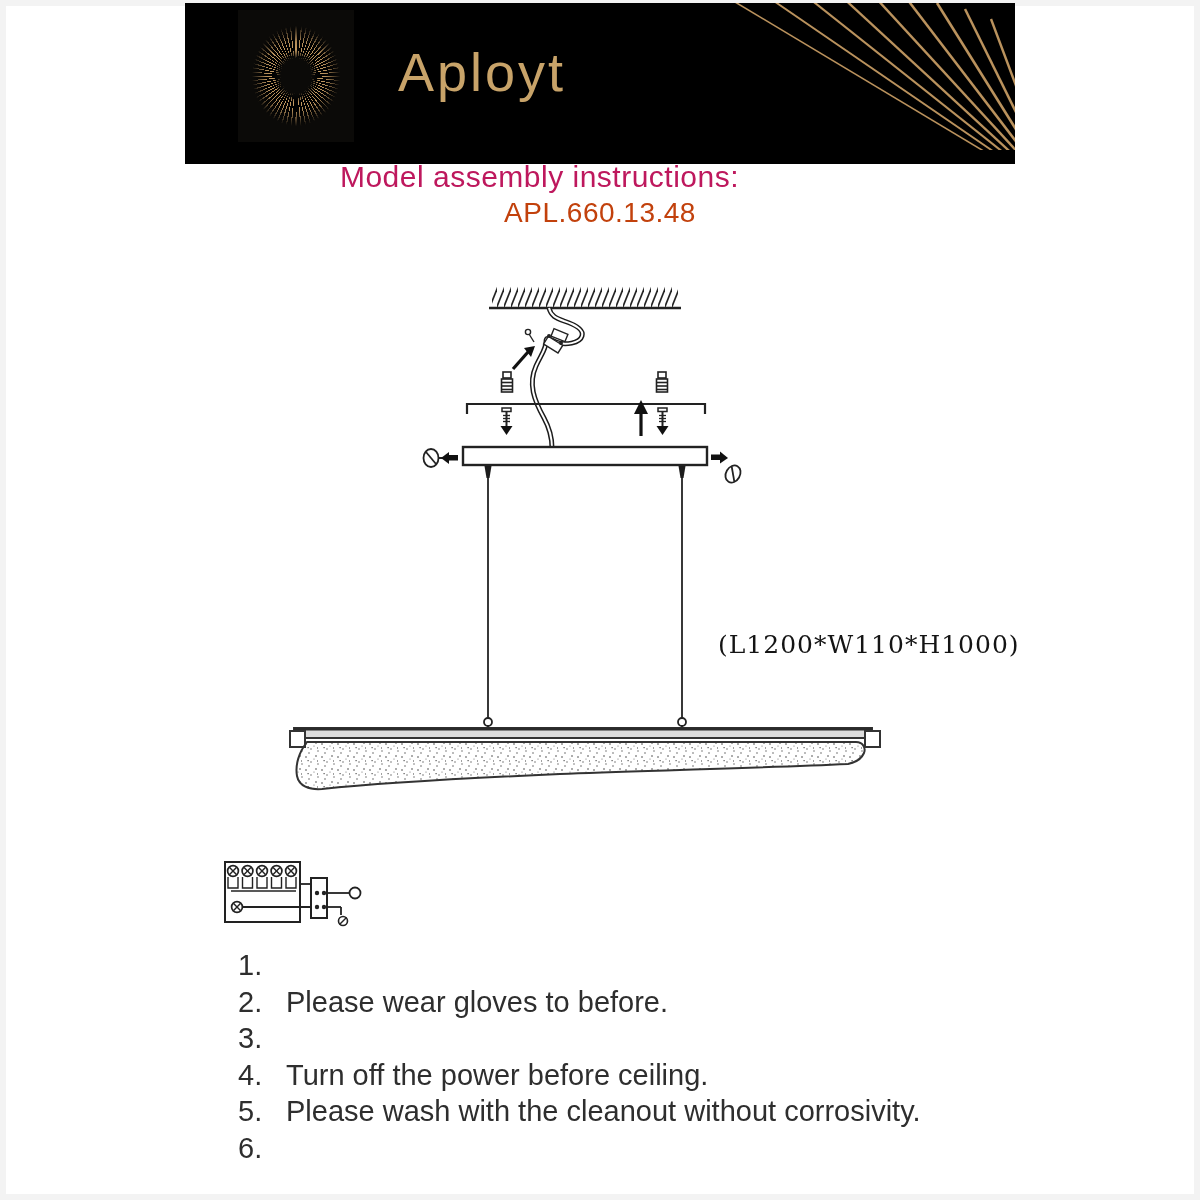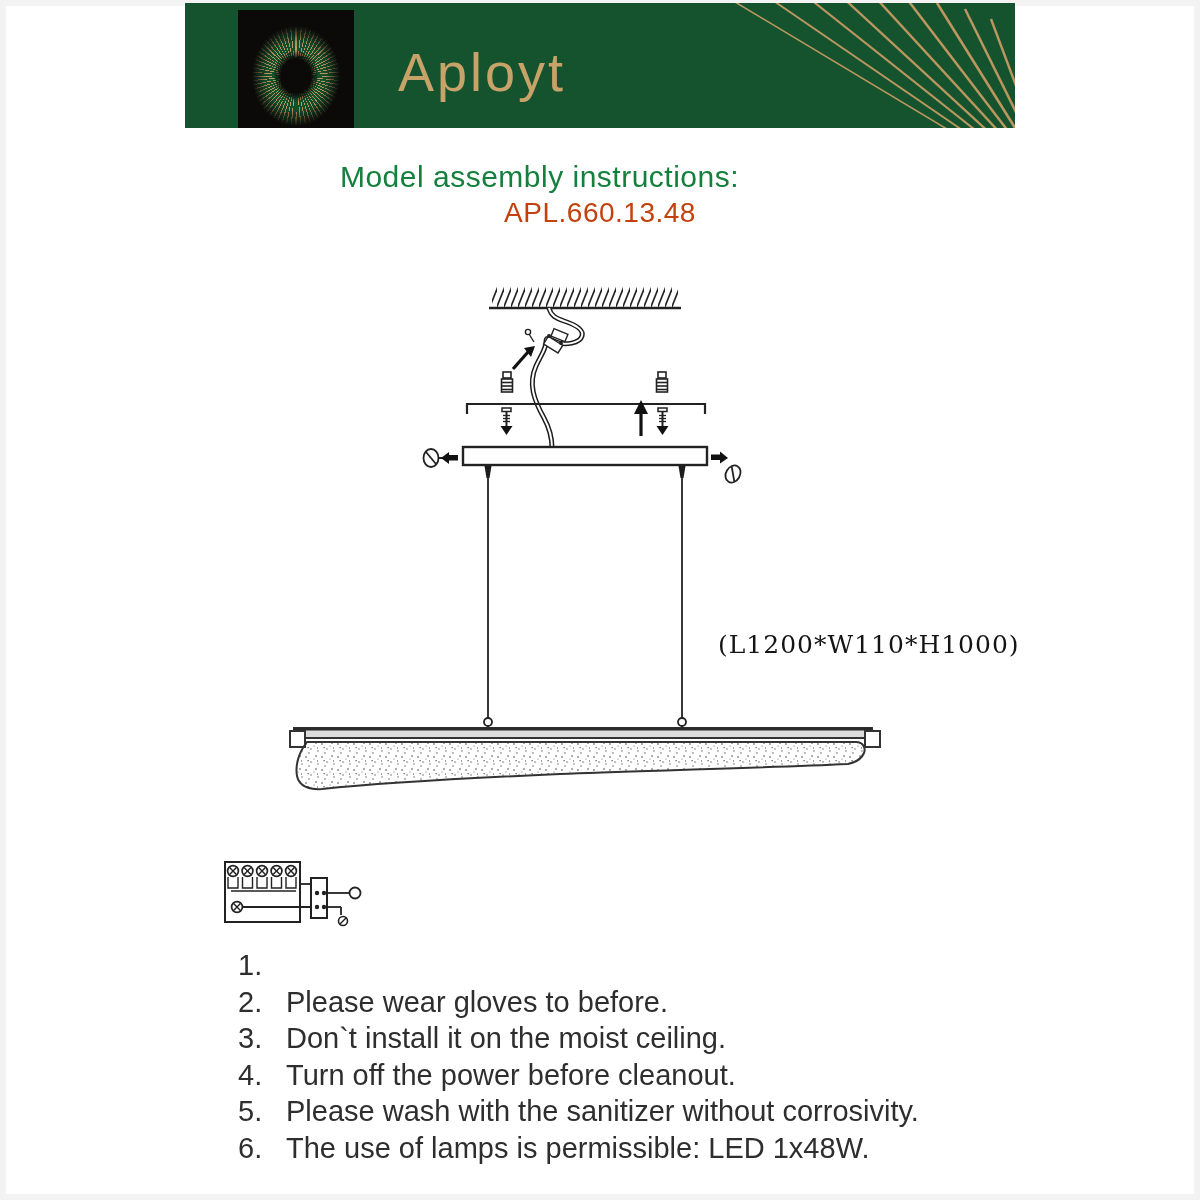--- a/index.html
+++ b/index.html
@@ -1,31 +1,31 @@
 <!DOCTYPE html>
 <html><head>
 <meta charset="utf-8">
 <style>
   html,body{margin:0;padding:0;background:#ffffff;}
   .page{position:relative;width:1200px;height:1200px;background:#fff;overflow:hidden;
         font-family:"Liberation Sans",sans-serif;box-shadow:inset 0 0 0 6px #f3f3f3;}
 
   
-  .banner{position:absolute;left:185px;top:3px;width:830px;height:125px;background:#14532d;overflow:hidden;}
+  .banner{position:absolute;left:185px;top:3px;width:830px;height:161px;background:#000000;overflow:hidden;}
   .sunburst{position:absolute;left:53px;top:7px;width:116px;height:132px;
     background:
       radial-gradient(50% 50% at 50% 50%, #0b0a08 0 26%, rgba(11,10,8,0) 40%, rgba(11,10,8,0.1) 52%, #0b0a08 76%),
       repeating-conic-gradient(from 0deg at 50% 50%, #c49a62 0deg 1.5deg, rgba(11,10,8,0) 1.5deg 5.6deg);}
   .wordmark{position:absolute;left:213px;top:38px;color:#c8a369;font-size:54px;font-weight:300;
             letter-spacing:3px;font-family:"Liberation Sans",sans-serif;}
   .rays{position:absolute;left:0;top:0;width:830px;height:147px;}
 
   
   .title{position:absolute;left:0;top:160px;width:1079px;text-align:center;
-         font-size:30px;color:#15803d;letter-spacing:0.5px;}
+         font-size:30px;color:#be185d;letter-spacing:0.5px;}
   .model{position:absolute;left:0;top:197px;width:1200px;text-align:center;
          font-size:28px;color:#c2410c;letter-spacing:0.5px;}
 
   
   .diagram{position:absolute;left:200px;top:260px;width:820px;height:700px;}
   .dims{position:absolute;left:718px;top:630px;font-family:"DejaVu Serif",serif;font-weight:400;
         font-size:25px;color:#141414;letter-spacing:1px;}
 
   
   .list{position:absolute;left:238px;top:947px;margin:0;padding:0;list-style:none;}
@@ -215,29 +215,27 @@
   <ol class="list">
     <li>
       <span class="num">1.</span>
     </li>
     <li>
       <span class="num">2.</span>
       <span class="txt">Please wear gloves to before.</span>
     </li>
     <li>
       <span class="num">3.</span>
-      <span class="txt">Don`t install it on the moist ceiling.</span>
     </li>
     <li>
       <span class="num">4.</span>
-      <span class="txt">Turn off the power before cleanout.</span>
+      <span class="txt">Turn off the power before ceiling.</span>
     </li>
     <li>
       <span class="num">5.</span>
-      <span class="txt">Please wash with the sanitizer without corrosivity.</span>
+      <span class="txt">Please wash with the cleanout without corrosivity.</span>
     </li>
     <li>
       <span class="num">6.</span>
-      <span class="txt">The use of lamps is permissible: LED 1x48W.</span>
     </li>
   </ol>
 
 </div>
 
 </body></html>

